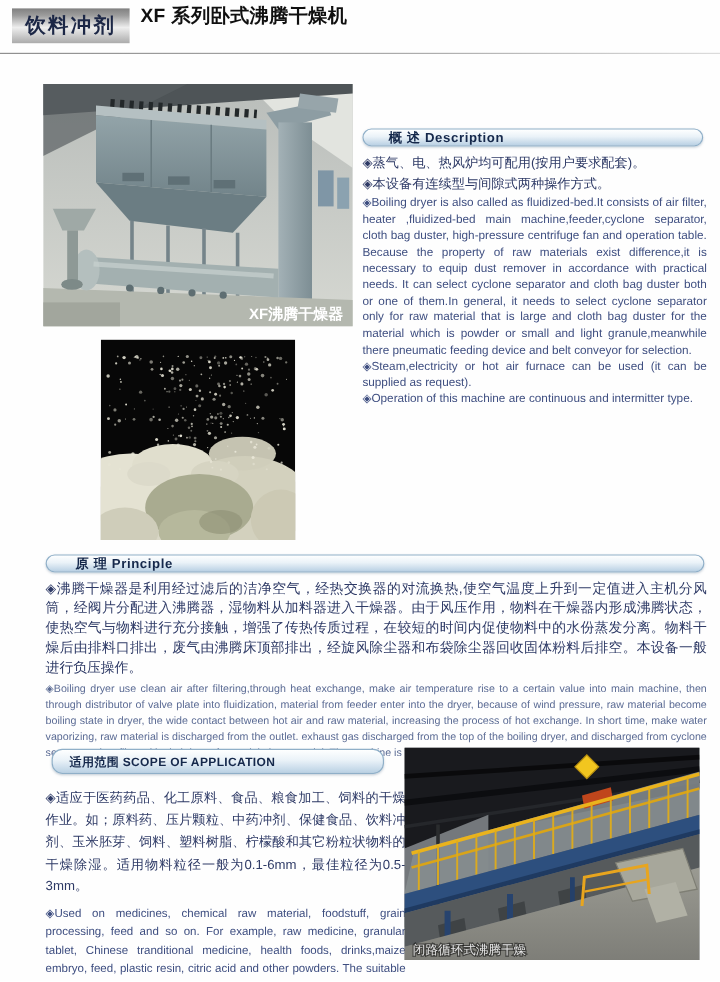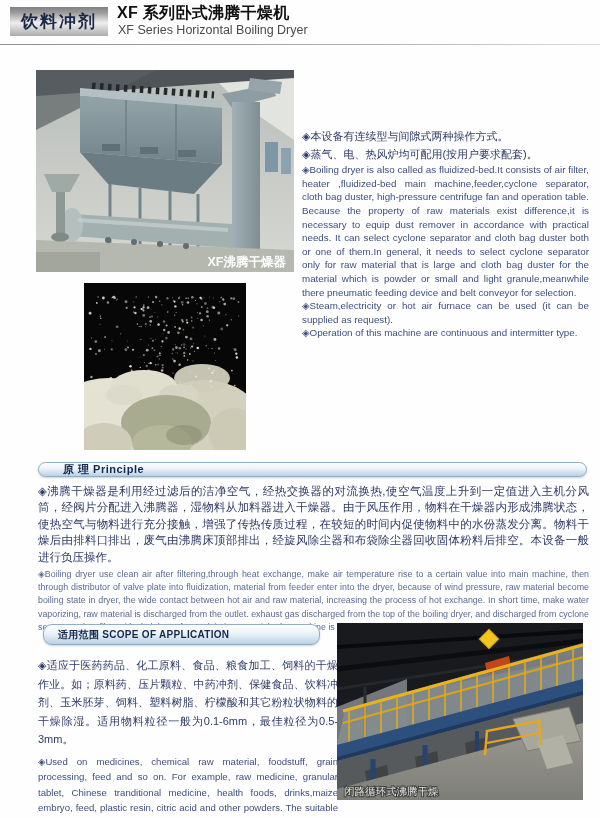--- a/index.html
+++ b/index.html
@@ -48,21 +48,20 @@
   #plant-photo{left:337px;top:623px;width:246px;height:177px;}
   .photo svg{display:block;width:100%;height:100%;}
 </style>
 </head>
 <body>
 
 <div id="page">
 
   <div class="tag-block">饮料冲剂</div>
   <div class="page-title">XF 系列卧式沸腾干燥机</div>
-  <div class="page-subtitle">XF Series Horizontal Boiling Dryer</div>
   <div class="hrule"></div>
 
   <div class="photo" id="dryer-photo">
     <svg viewBox="0 0 258 202">
       <defs>
         <linearGradient id="wallG" x1="0" y1="0" x2="0" y2="1">
           <stop offset="0" stop-color="#b9bdba"></stop>
             <stop offset="1" stop-color="#d6d8d2"></stop>
         </linearGradient>
         <linearGradient id="bodyG" x1="0" y1="0" x2="0" y2="1">
@@ -345,23 +344,24 @@
           <circle cx="69.0" cy="57.8" r="0.96" fill="#e9e7d8" opacity="0.57"></circle>
           <circle cx="98.1" cy="36.9" r="1.21" fill="#e9e7d8" opacity="0.45"></circle>
           <circle cx="100.3" cy="72.8" r="0.87" fill="#e9e7d8" opacity="0.84"></circle>
           <circle cx="90.5" cy="78.1" r="1.35" fill="#e9e7d8" opacity="0.81"></circle>
           <circle cx="94.4" cy="49.7" r="1.32" fill="#e9e7d8" opacity="0.57"></circle>
           <circle cx="82.6" cy="42.6" r="1.01" fill="#e9e7d8" opacity="0.75"></circle>
         </g>
     </svg>
   </div>
 
+  <div class="pill" id="desc-pill">概 述  Description</div>
   <div id="desc-text">
+    <p class="zh desc-zh">◈蒸气、电、热风炉均可配用(按用户要求配套)。</p>
     <p class="zh desc-zh">◈本设备有连续型与间隙式两种操作方式。</p>
-    <p class="zh desc-zh">◈蒸气、电、热风炉均可配用(按用户要求配套)。</p>
     <p class="en desc-en">◈Boiling dryer is also called as fluidized-bed.It consists of air filter, heater ,fluidized-bed main machine,feeder,cyclone separator, cloth bag duster, high-pressure centrifuge fan and operation table. Because the property of raw materials exist difference,it is necessary to equip dust remover in accordance with practical needs. It can select cyclone separator and cloth bag duster both or one of them.In general, it needs to select cyclone separator only for raw material that is large and cloth bag duster for the material which is powder or small and light granule,meanwhile there pneumatic feeding device and belt conveyor for selection.</p>
     <p class="en desc-en">◈Steam,electricity or hot air furnace can be used (it can be supplied as request).</p>
     <p class="en desc-en">◈Operation of this machine are continuous and intermitter type.</p>
   </div>
 
   <div class="pill" id="principle-pill">原 理  Principle</div>
   <div id="principle-text">
     <p class="zh pr-zh">◈沸腾干燥器是利用经过滤后的洁净空气，经热交换器的对流换热,使空气温度上升到一定值进入主机分风筒，经阀片分配进入沸腾器，湿物料从加料器进入干燥器。由于风压作用，物料在干燥器内形成沸腾状态，使热空气与物料进行充分接触，增强了传热传质过程，在较短的时间内促使物料中的水份蒸发分离。物料干燥后由排料口排出，废气由沸腾床顶部排出，经旋风除尘器和布袋除尘器回收固体粉料后排空。本设备一般进行负压操作。</p>
     <p class="pr-en">◈Boiling dryer use clean air after filtering,through heat exchange, make air temperature rise to a certain value into main machine, then through distributor of valve plate into fluidization, material from feeder enter into the dryer, because of wind pressure, raw material become boiling state in dryer, the wide contact between hot air and raw material, increasing the process of hot exchange. In short time, make water vaporizing, raw material is discharged from the outlet. exhaust gas discharged from the top of the boiling dryer, and discharged from cyclone separator, dust filter with cloth bag after reclaiming material. The machine is working in negative pressure.</p>
   </div>

